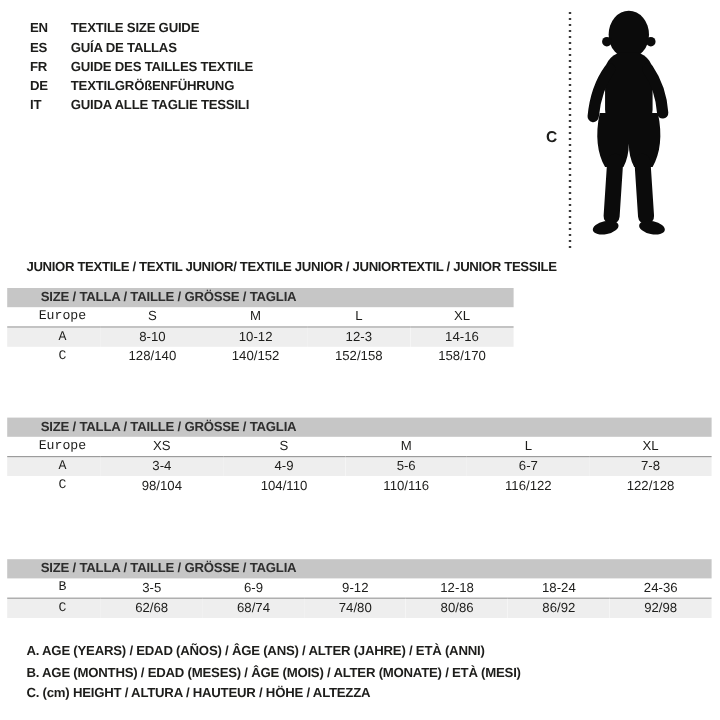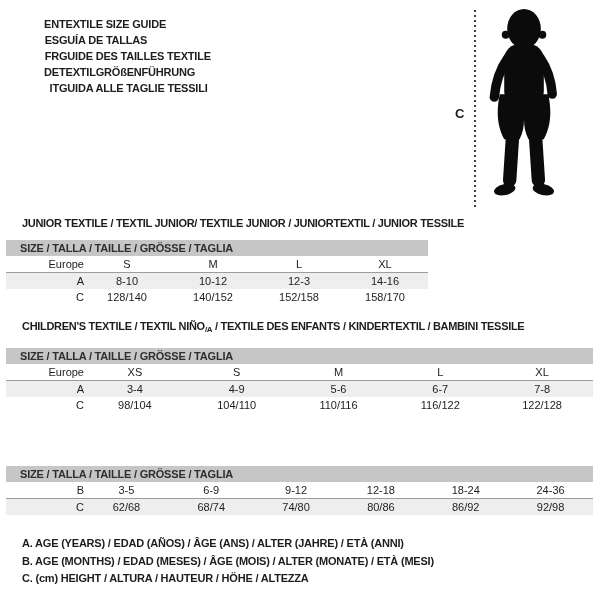--- a/index.html
+++ b/index.html
@@ -15,21 +15,20 @@
 
   
   .lang-list { position: absolute; left: 25px; top: 16px; }
   .lang-row {
     display: flex;
     font-size: 11px;
     font-weight: bold;
     line-height: 16px;
     letter-spacing: -0.2px;
     white-space: nowrap;
-    text-align: right;
   }
   .lang-code { width: 34px; flex: 0 0 34px; }
 
   
   .fig-line {
     position: absolute;
     left: 474px; top: 10px;
     width: 2px; height: 200px;
     background: repeating-linear-gradient(to bottom, #3c3c3c 0 2px, transparent 2px 5px);
   }
@@ -54,37 +53,37 @@
 
   
   .size-table { position: absolute; left: 6px; }
   .thead {
     height: 16px;
     line-height: 16px;
     background: var(--header-bg, #c6c6c6);
     font-size: 11px;
     font-weight: bold;
     letter-spacing: -0.2px;
-    padding-left: 14px;
+    padding-left: 28px;
     color: #2e2e2e;
     white-space: nowrap;
     overflow: hidden;
   }
   table { width: 100%; border-collapse: collapse; table-layout: fixed; }
   td {
     font-size: 11px;
     font-weight: 400;
     height: 16px;
     line-height: 16px;
     padding: 0;
     text-align: center;
     white-space: nowrap;
     overflow: hidden;
   }
-  td.lbl { width: 64px; text-align: right; padding-left: 14px; }
+  td.lbl { width: 64px; text-align: center; padding-left: 14px; font-family: Liberation Mono, monospace; }
   tr.first td { border-bottom: 1px solid var(--rule, #9c9c9c); }
   tr.stripe { background: var(--stripe-bg, #ececec); }
 
   
   .footnotes {
     position: absolute;
     left: 22px; top: 535px;
     font-size: 11px;
     font-weight: bold;
     line-height: 17.5px;
@@ -161,23 +160,20 @@
             <td class="lbl">C</td>
             <td>128/140</td>
             <td>140/152</td>
             <td>152/158</td>
             <td>158/170</td>
           </tr>
         </tbody>
     </table>
   </div>
 
-  <div class="sec-title" style="top:318px">
-    <span>CHILDREN'S TEXTILE / TEXTIL NIÑO</span><span class="subtxt">/A</span><span> / TEXTILE DES ENFANTS / KINDERTEXTIL / BAMBINI TESSILE</span>
-  </div>
   <div class="size-table" style="top:348px; width:587px">
     <div class="thead">SIZE / TALLA / TAILLE / GRÖSSE / TAGLIA</div>
     <table>
       <tbody>
           <tr class="first">
             <td class="lbl">Europe</td>
             <td>XS</td>
             <td>S</td>
             <td>M</td>
             <td>L</td>

